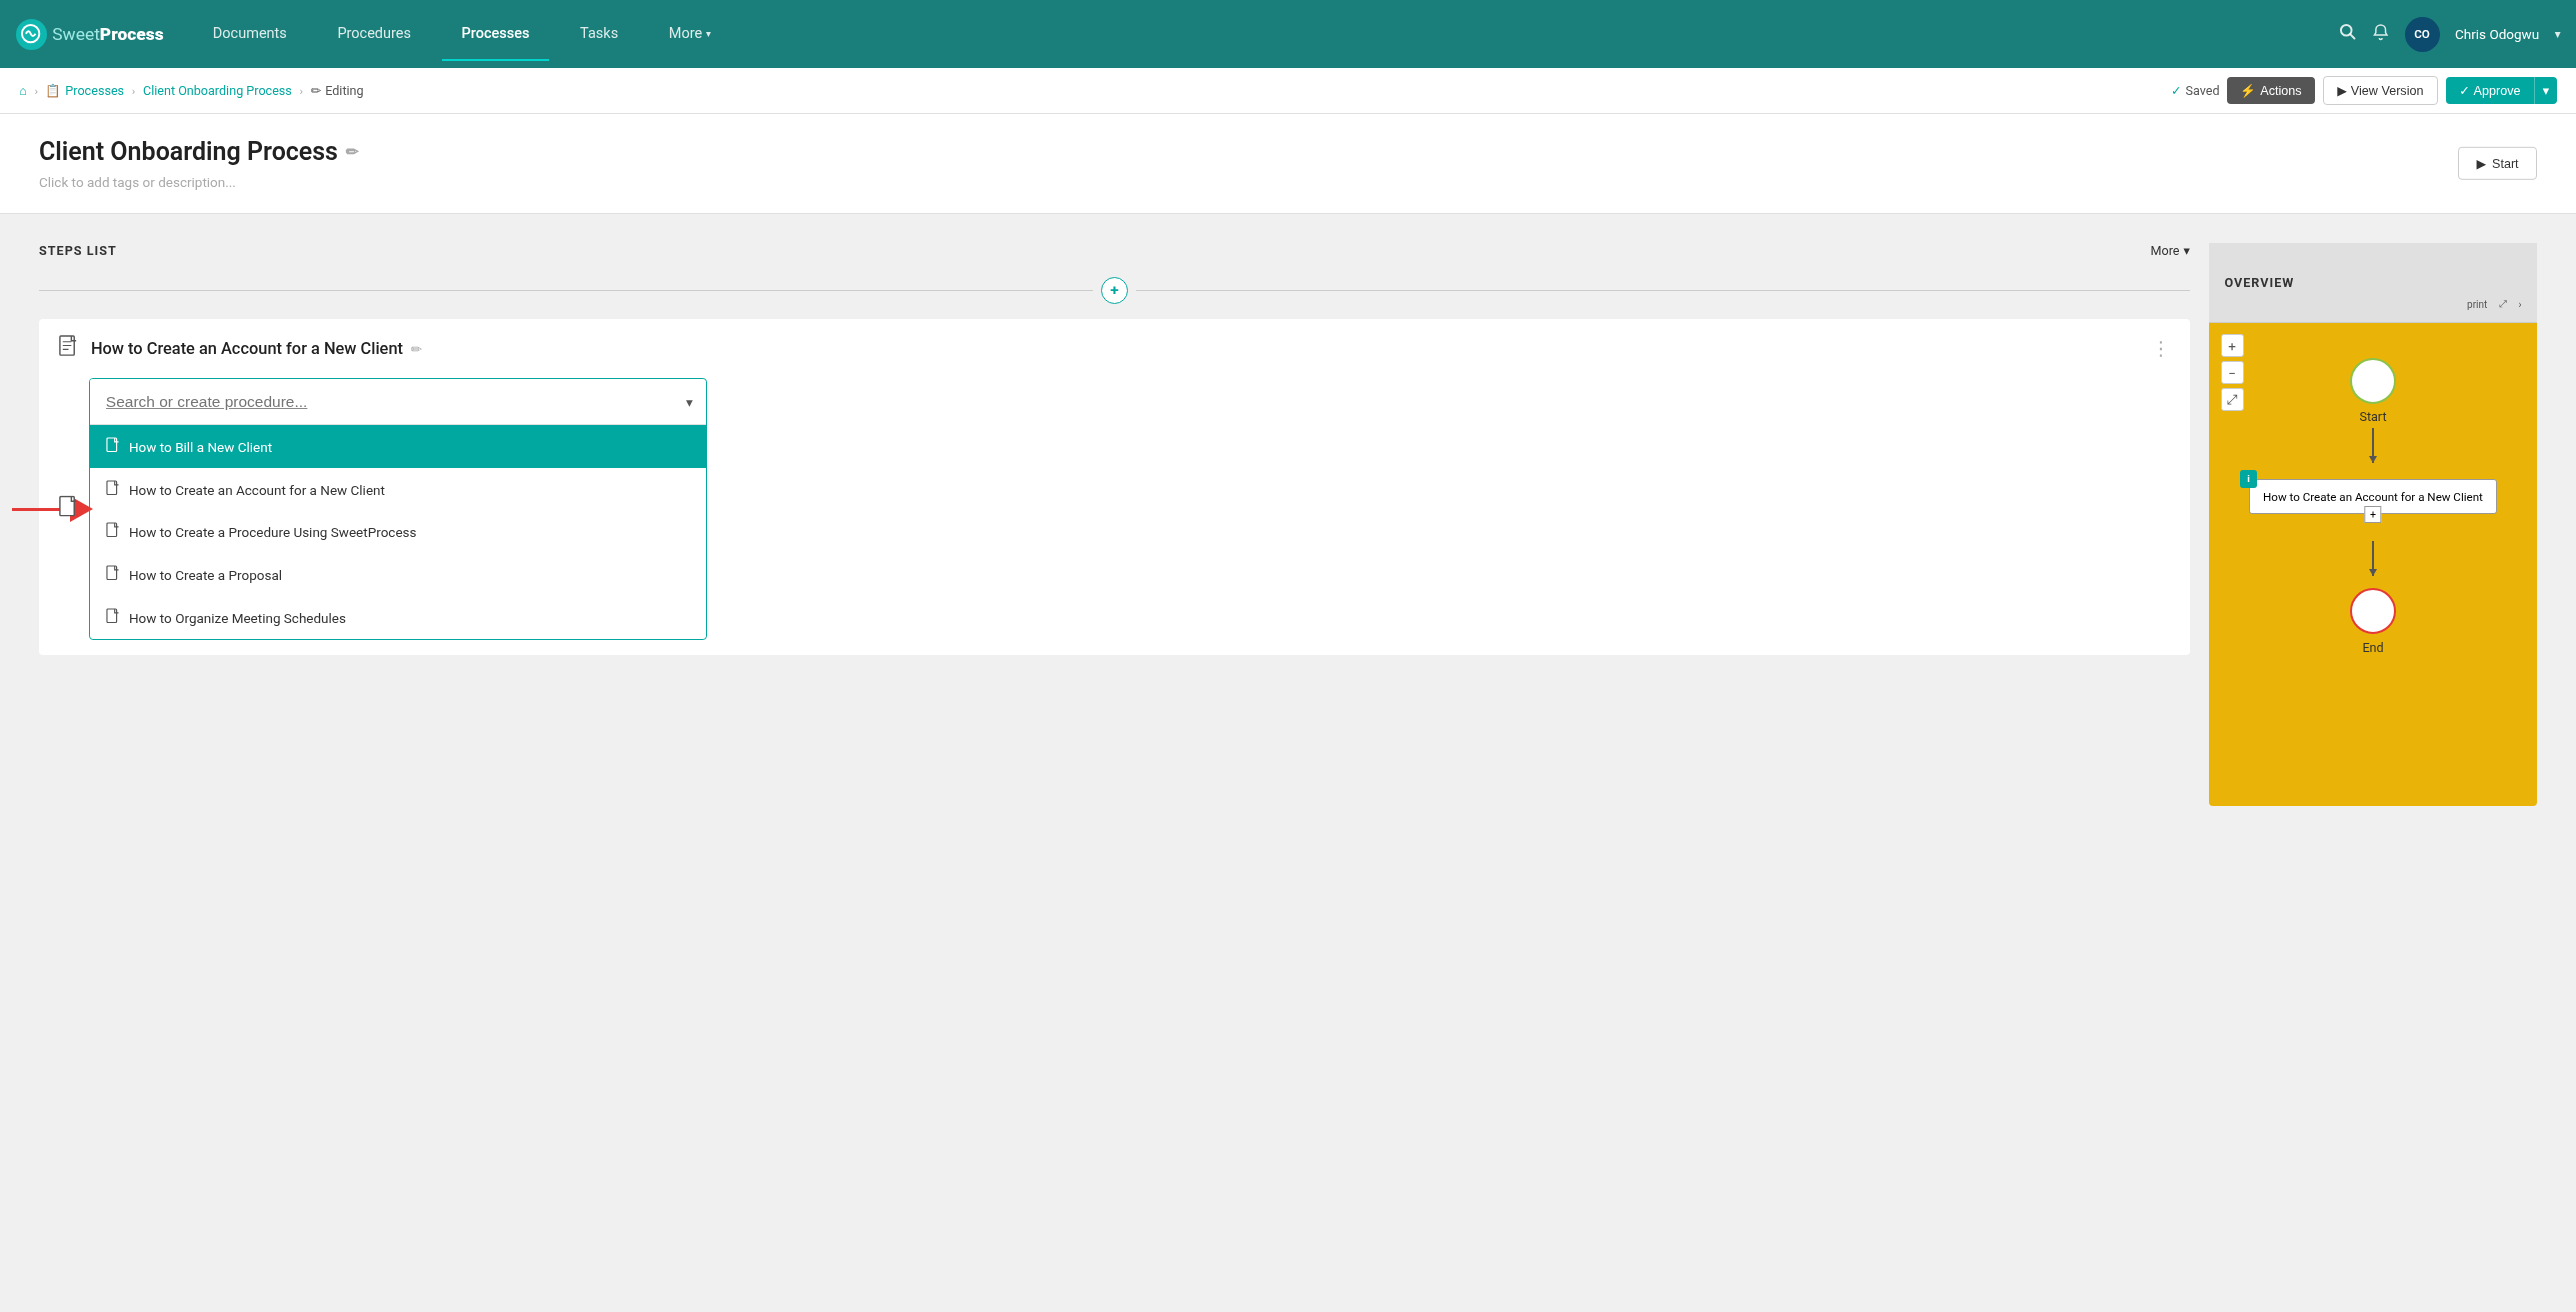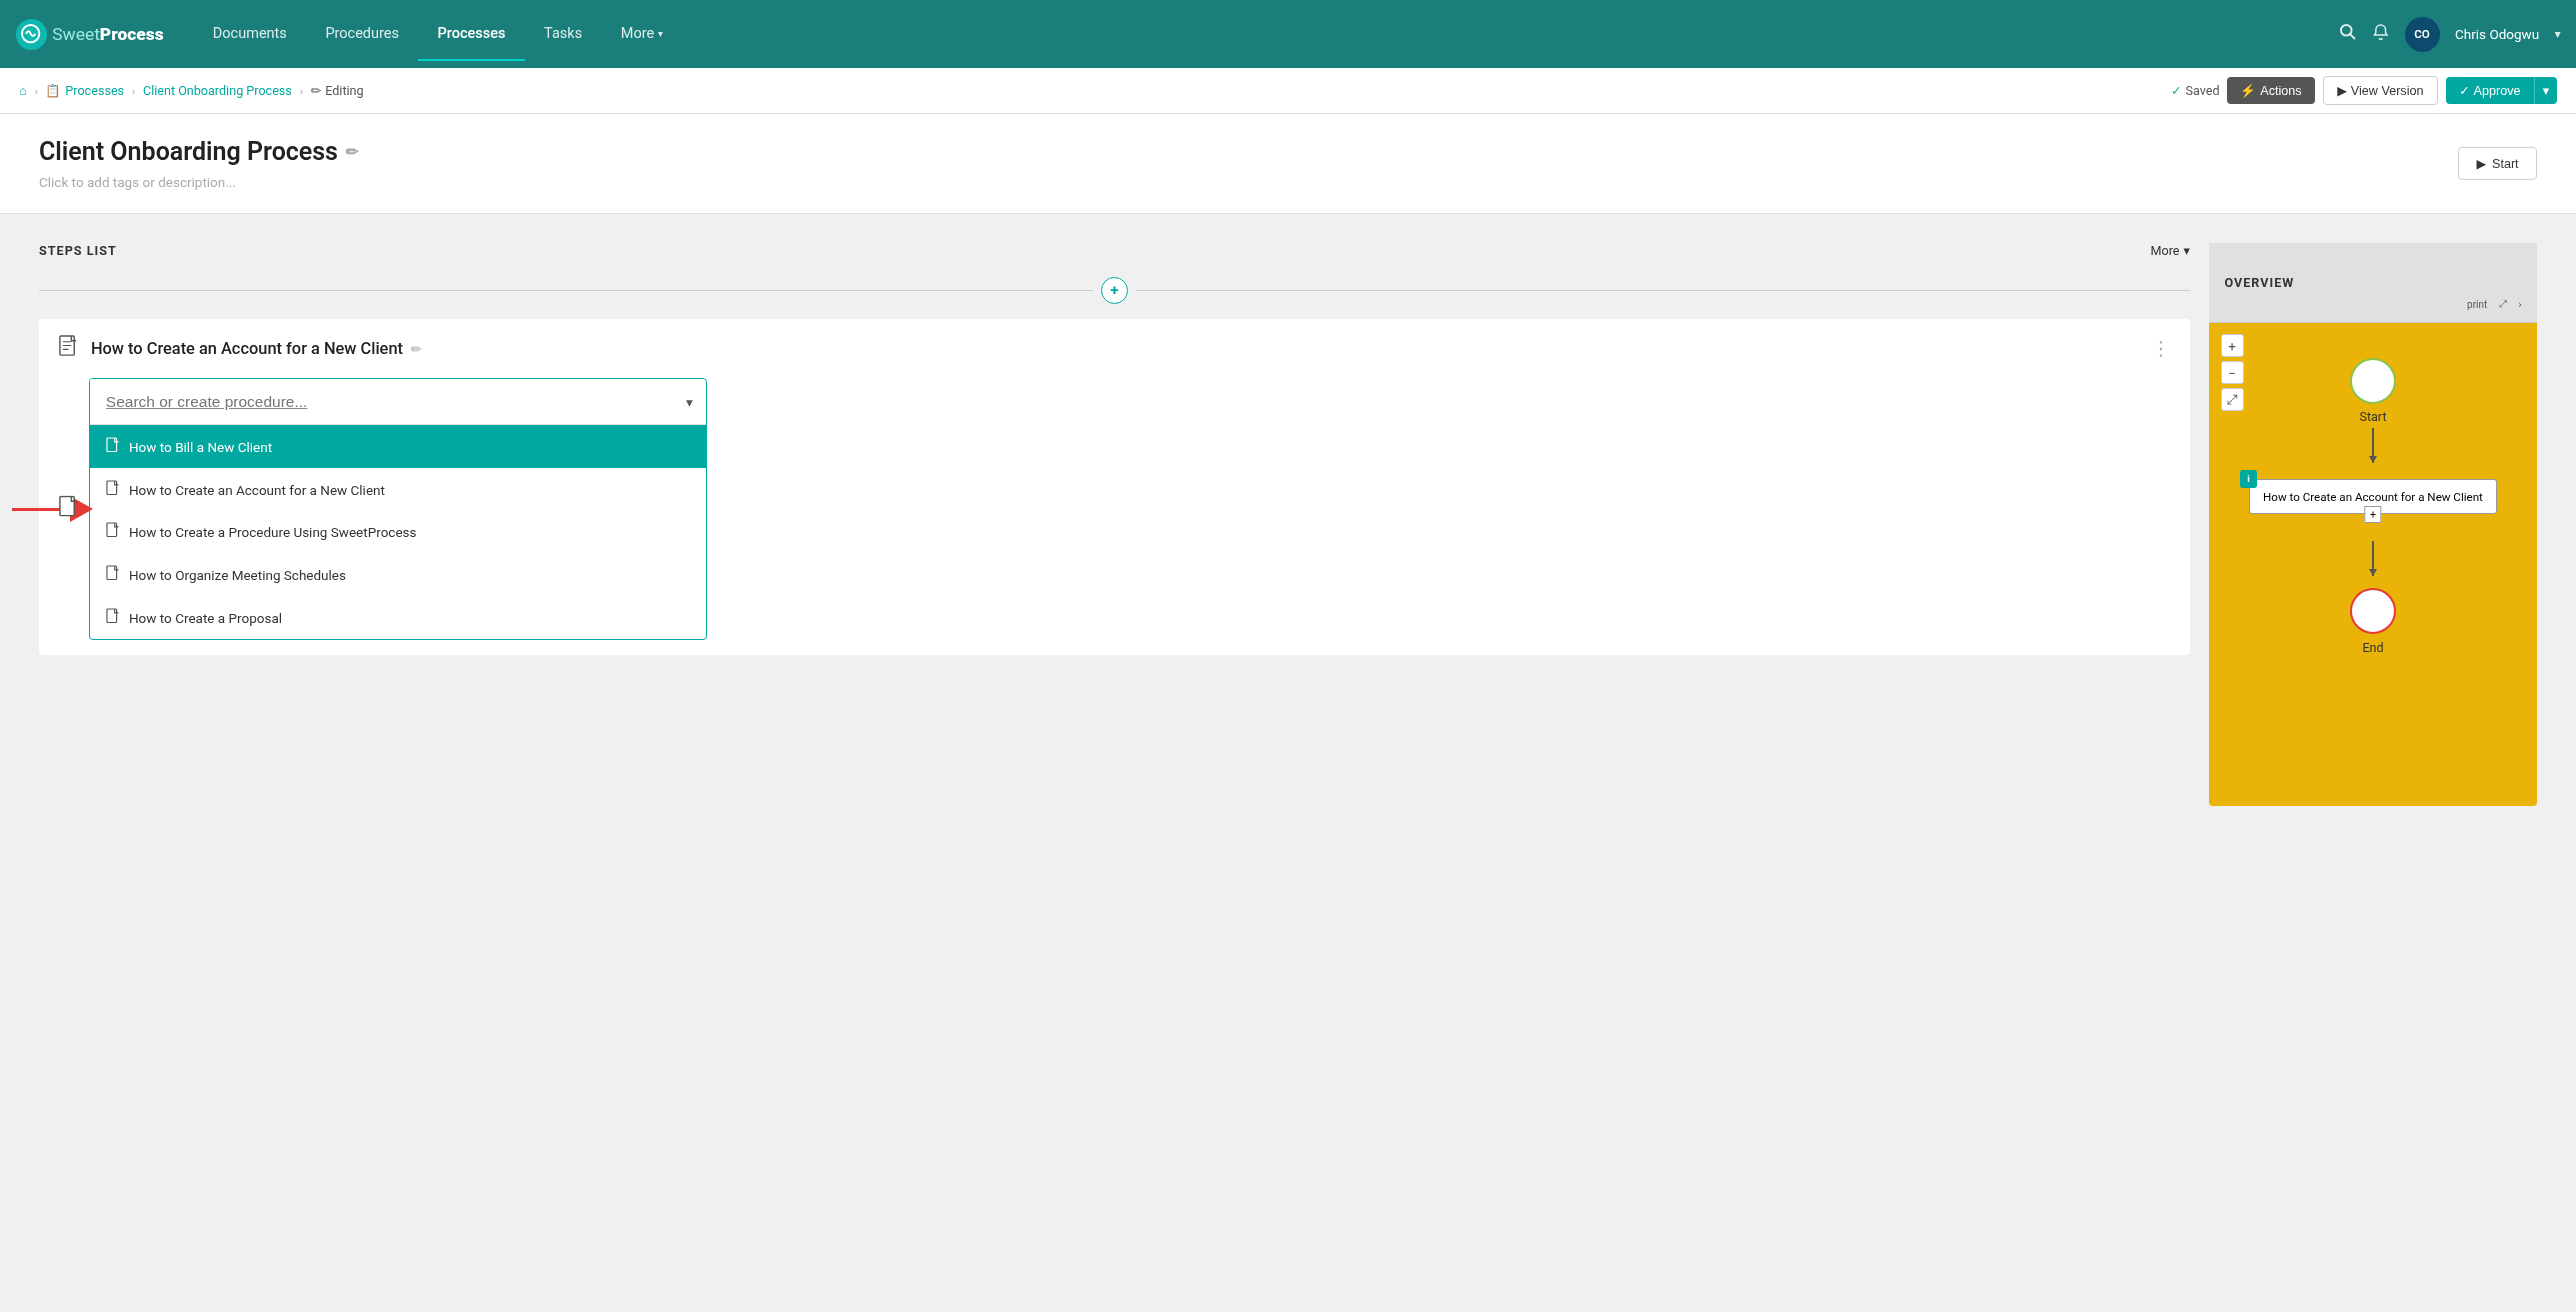--- a/index.html
+++ b/index.html
@@ -19,21 +19,21 @@
     }
     .logo-icon {
       width: 31px; height: 31px;
       background: #0eb8b0;
       border-radius: 50%;
       display: flex; align-items: center; justify-content: center;
       color: white; font-size: 13.5px;
     }
     .logo-text { color: white; font-size: 17.4px; font-weight: 600; }
     .logo-text span { color: #a0e8e4; font-weight: 400; }
-    .nav-items { display: flex; align-items: center; gap: 0; flex: 1; }
+    .nav-items { display: flex; align-items: center; gap: 12px; flex: 1; }
     .nav-item {
       color: rgba(255,255,255,0.85);
       font-size: 14.5px;
       padding: 0 19.3px;
       height: 54px;
       display: flex; align-items: center;
       cursor: pointer;
       border-bottom: 2.9px solid transparent;
       transition: all 0.2s;
     }
@@ -518,30 +518,30 @@
                 </span>
                 <span>How to Create a Procedure Using SweetProcess</span>
               </div>
               <div class="dropdown-item">
                 <span class="doc-icon">
                   <svg width="13.5" height="15.5" viewBox="0 0 14 16" fill="none">
                     <rect x="1" y="1" width="10" height="14" rx="1" stroke="#555" stroke-width="1.2" fill="none"></rect>
                     <path d="M9 1v4h4" stroke="#555" stroke-width="1.2" fill="none"></path>
                   </svg>
                 </span>
-                <span>How to Organize Meeting Schedules</span>
+                <span>How to Create a Proposal</span>
               </div>
               <div class="dropdown-item">
                 <span class="doc-icon">
                   <svg width="13.5" height="15.5" viewBox="0 0 14 16" fill="none">
                     <rect x="1" y="1" width="10" height="14" rx="1" stroke="#555" stroke-width="1.2" fill="none"></rect>
                     <path d="M9 1v4h4" stroke="#555" stroke-width="1.2" fill="none"></path>
                   </svg>
                 </span>
-                <span>How to Create a Proposal</span>
+                <span>How to Organize Meeting Schedules</span>
               </div>
             </div>
           </div>
         </div>
 
       </div>
     </div>
 
     <div class="overview-panel">
       <div class="overview-header">

